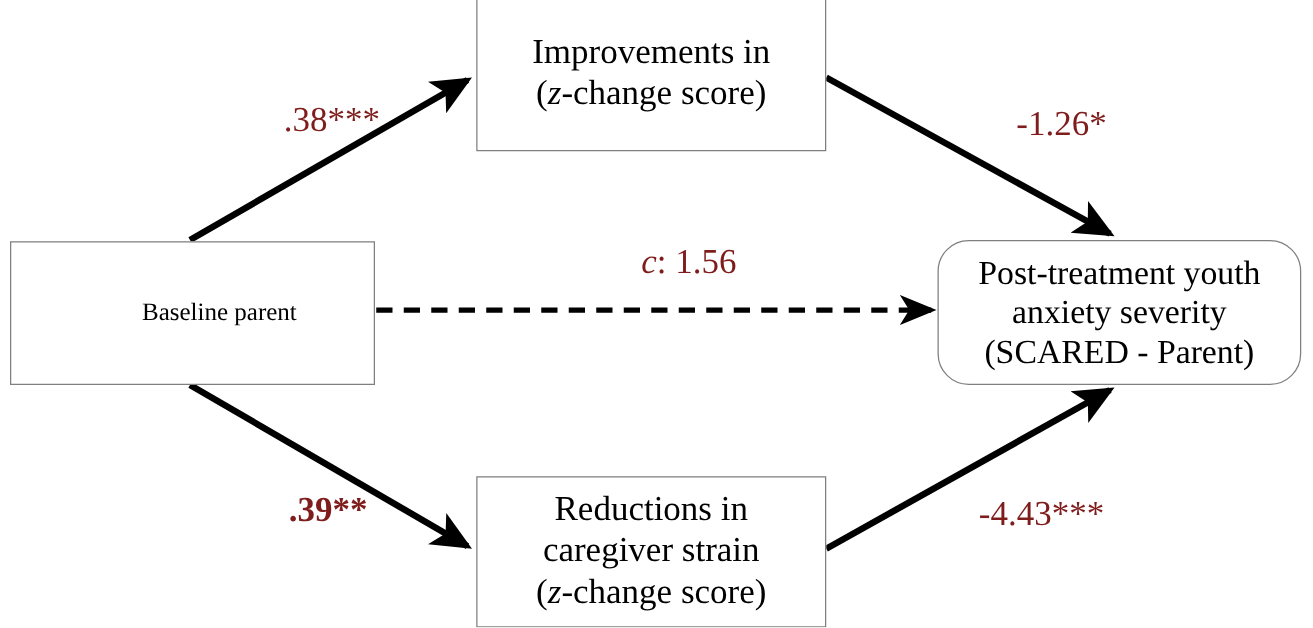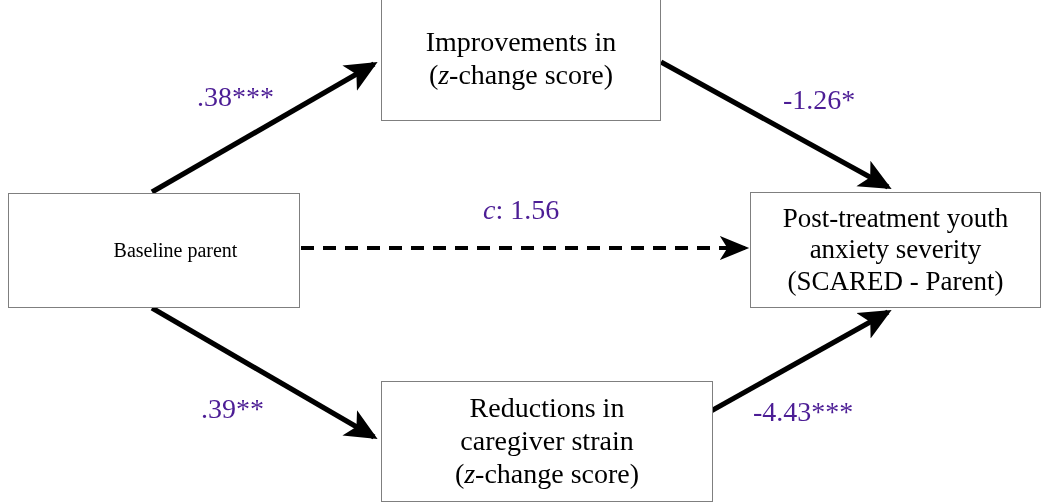--- a/index.html
+++ b/index.html
@@ -37,40 +37,41 @@
   }
   .node-line {
     display: block;
     white-space: nowrap;
   }
   .node-line i {
     font-style: italic;
   }
   .edge-label {
     position: absolute;
-    color: #4c1d95;
+    color: #7f1d1d;
     white-space: nowrap;
     line-height: 1;
+    margin-left: 30px;
   }
   .edge-label i {
     font-style: italic;
   }
 
   
   #node-mediator-family { left: 381px; top: -4px;  width: 280px; height: 125px; font-size: 28px; }
   #node-predictor       { left: 8px;   top: 193px; width: 292px; height: 115px; font-size: 20px; padding-left: 43px; }
-  #node-outcome         { left: 750px; top: 192px; width: 291px; height: 116px; font-size: 27px; }
-  #node-mediator-strain { left: 381px; top: 381px; width: 332px; height: 121px; font-size: 28px; }
+  #node-outcome         { left: 750px; top: 192px; width: 291px; height: 116px; font-size: 27px; border-radius: 25px; }
+  #node-mediator-strain { left: 381px; top: 381px; width: 280px; height: 121px; font-size: 28px; }
 
   
   #label-a1 { left: 197px; top: 83px;  font-size: 28px; }
   #label-b1 { left: 783px; top: 86px;  font-size: 28px; }
   #label-c  { left: 483px; top: 196px; font-size: 28px; }
   #label-cp { left: 452px; top: 266px; font-size: 28px; }
-  #label-a2 { left: 201px; top: 395px; font-size: 28px; }
+  #label-a2 { left: 201px; top: 395px; font-size: 28px; font-weight: bold; }
   #label-b2 { left: 753px; top: 398px; font-size: 28px; }
 </style>
 </head>
 <body>
 
 <div id="canvas">
 
   <svg id="wires" viewBox="0 0 1050 502" xmlns="http://www.w3.org/2000/svg">
     <defs>
       <marker id="arrowhead-solid" markerWidth="7" markerHeight="7" refX="5.4" refY="3.1" orient="auto" markerUnits="strokeWidth">

